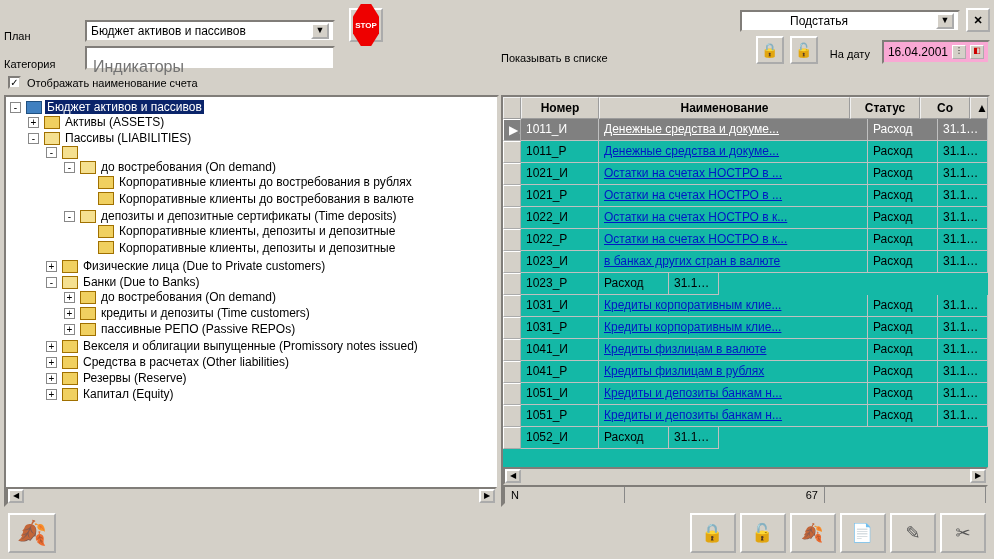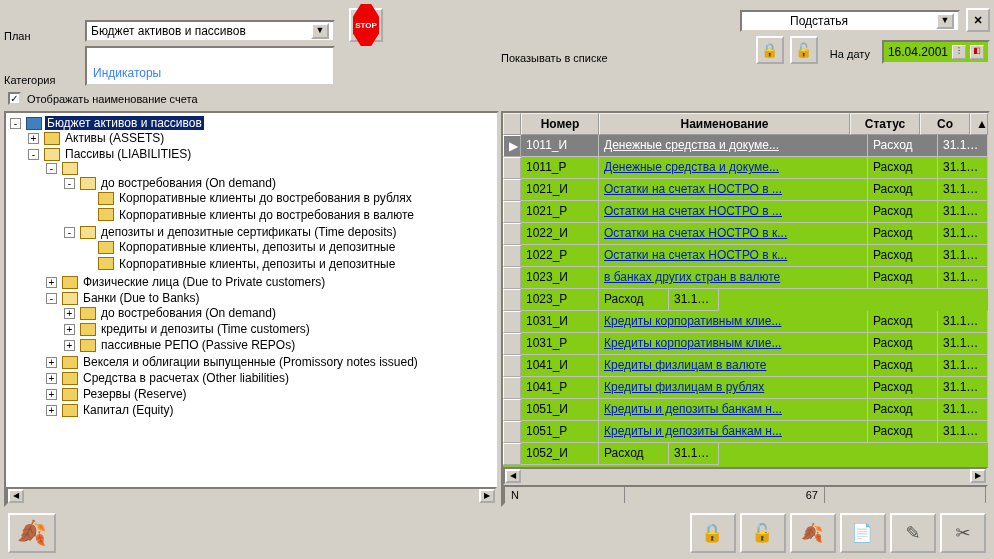--- a/index.html
+++ b/index.html
@@ -29,22 +29,22 @@
   padding: 2px 4px; height: 22px; font-size: 12px;
   display: flex; align-items: center; justify-content: space-between;
   width: 250px;
 }
 .dropdown .arrow {
   width: 18px; height: 16px; background: #d4d0c8;
   border: 2px outset #fff; text-align: center; line-height: 11px; font-size: 9px;
 }
 .textinput {
   background: #fff; border: 2px inset #d4d0c8;
-  padding: 18px 6px; height: 22px; font-size: 12px;
-  width: 250px; color: #3b82f6;
+  padding: 10px 6px; height: 22px; font-size: 16px;
+  width: 250px; color: #737373;
 }
 .stop-btn {
   width: 34px; height: 34px;
   background: #d4d0c8; border: 2px outset #fff;
   display: flex; align-items: center; justify-content: center;
   margin-left: 8px;
 }
 .stop-octagon {
   width: 26px; height: 42px; background: #e00;
   clip-path: polygon(30% 0,70% 0,100% 30%,100% 70%,70% 100%,30% 100%,0 70%,0 30%);
@@ -59,21 +59,21 @@
 
 .icon-btn {
   width: 28px; height: 28px; background: #d4d0c8; border: 2px outset #fff;
   display: flex; align-items: center; justify-content: center; font-size: 14px;
 }
 .close-x {
   width: 24px; height: 24px; background: #d4d0c8; border: 2px outset #fff;
   display: flex; align-items: center; justify-content: center; font-weight: bold;
 }
 .date-box {
-  background: #84cc16; border: 2px inset #d4d0c8; padding: 10px 4px; height: 22px;
+  background: #f9a8d4; border: 2px inset #d4d0c8; padding: 10px 4px; height: 22px;
   font-size: 12px; display: flex; align-items: center; gap: 4px;
 }
 .date-box .mini { width: 14px; height: 14px; background: #d4d0c8; border: 1px outset #fff; font-size: 8px; text-align: center; }
 
 .main-panels { display: flex; flex: 1; gap: 2px; margin-top: 2px; min-height: 0; }
 .tree-panel {
   width: 495px; background: #fff; border: 2px inset #d4d0c8;
   overflow: auto; padding: 2px; position: relative;
 }
 .tree ul { list-style: none; margin: 0; padding-left: 18px; }
@@ -90,21 +90,21 @@
   width: 16px; height: 13px; background: #f0d060; border: 1px solid #a07000;
   display: inline-block; position: relative;
 }
 .folder.open { background: #f5e090; }
 .folder.blue { background: #4080c0; border-color: #205080; }
 .node-label { font-size: 12px; padding: 0 2px; }
 .selected { background: #0a246a; color: #fff; }
 
 .grid-panel {
   flex: 1; display: flex; flex-direction: column; border: 2px inset #d4d0c8;
-  background: #84cc16; overflow: hidden;
+  background: #14b8a6; overflow: hidden;
 }
 .grid-header { display: flex; background: #d4d0c8; }
 .gh, .gc { border: 1px outset #f0f0f0; padding: 3px 5px; font-size: 12px; overflow: hidden; white-space: nowrap; text-overflow: ellipsis; }
 .gh { background: #d4d0c8; font-weight: bold; text-align: center; }
 .col-marker { width: 18px; }
 .col-num { width: 78px; }
 .col-name { flex: 1; min-width: 0; }
 .col-status { width: 70px; }
 .col-date { width: 50px; }
 .col-scroll { width: 18px; }

